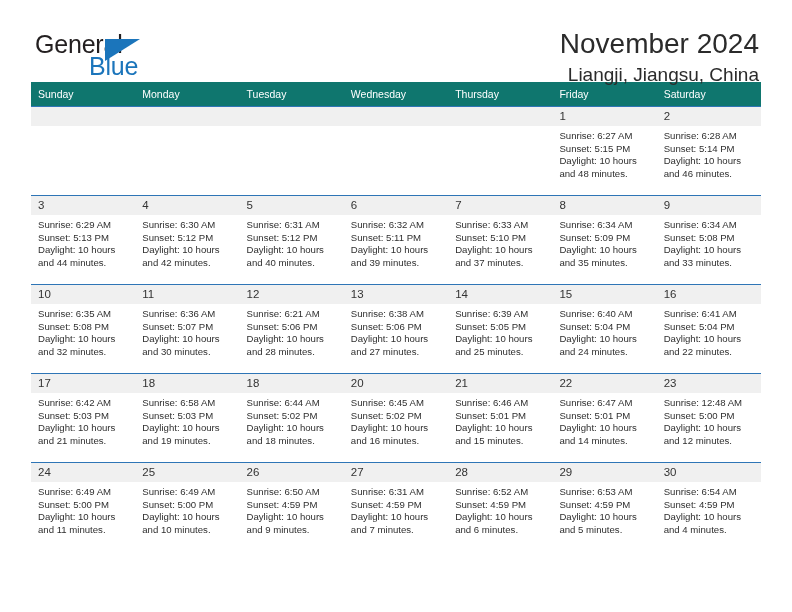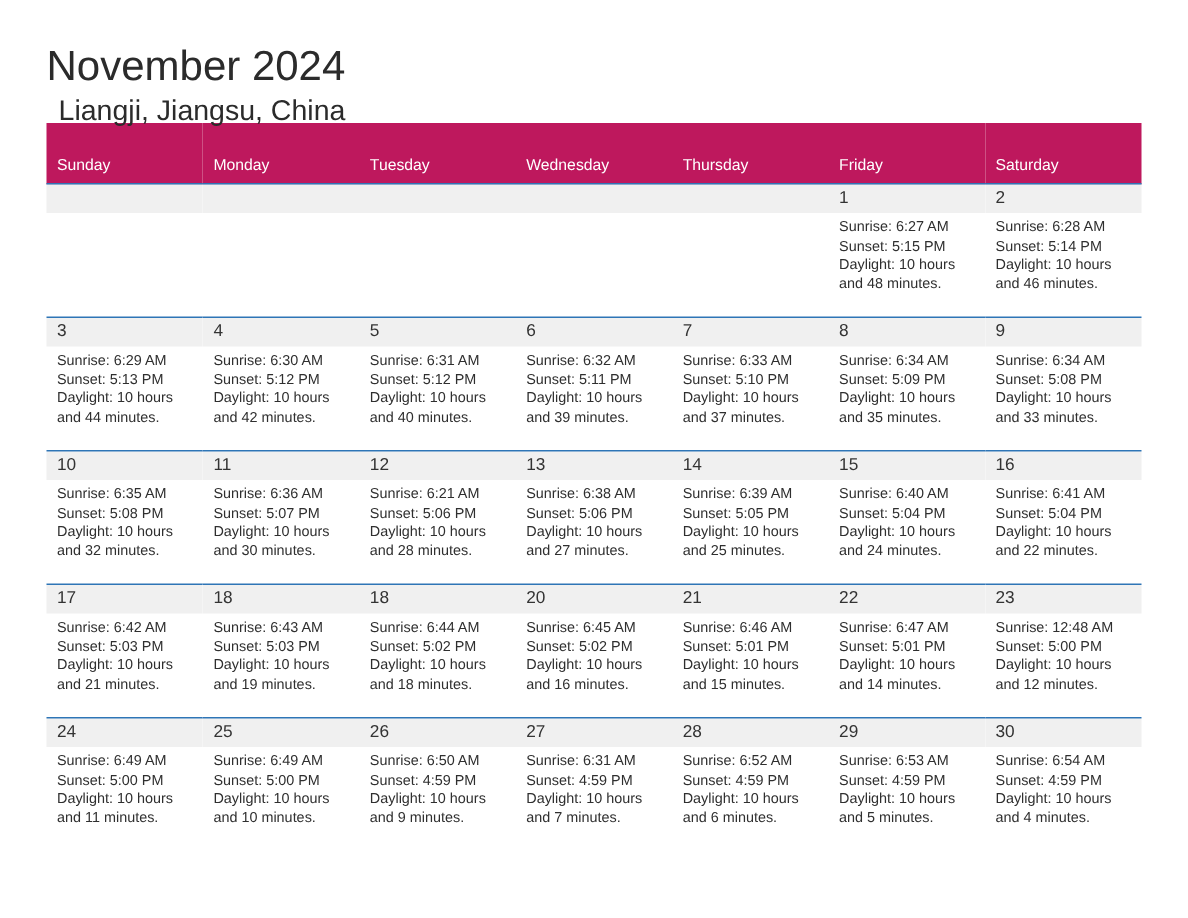--- a/index.html
+++ b/index.html
@@ -87,26 +87,26 @@
   }
 
   
   .calendar {
     margin-top: 10px;
     width: 730px;
     border-collapse: collapse;
     table-layout: fixed;
   }
   .calendar th {
-    background: #be185d;
+    background: #0f766e;
     color: #ffffff;
     font-size: 10.5px;
     font-weight: normal;
     text-align: left;
-    padding: 22px 0 6px 7px;
+    padding: 6px 0 6px 7px;
     height: 19px;
     box-sizing: border-box;
     border: none;
     font-family: "Liberation Sans", sans-serif;
   }
   .calendar td {
     vertical-align: top;
     padding: 0;
     border: none;
     border-top: 1px solid #2e75b6;
@@ -141,20 +141,25 @@
   }
   .sr-line, .ss-line, .dl-line { display: block; }
 </style>
 </head>
 <body>
 
 <div class="page">
 
   <div class="header">
 
+    <div class="brand">
+      <span class="brand-general">General</span>
+      <span class="brand-triangle"></span>
+      <span class="brand-blue">Blue</span>
+    </div>
 
     <div class="title-block">
       <div class="cal-title">November 2024</div>
       <div class="cal-subtitle">Liangji, Jiangsu, China</div>
     </div>
 
   </div>
 
   <table class="calendar">
     <thead>
@@ -340,21 +345,21 @@
             <div class="details">
               <div class="sr-line">Sunrise: 6:42 AM</div>
               <div class="ss-line">Sunset: 5:03 PM</div>
               <div class="dl-line">Daylight: 10 hours</div>
               <div class="dl-line">and 21 minutes.</div>
             </div>
           </td>
           <td>
             <span class="daynum">18</span>
             <div class="details">
-              <div class="sr-line">Sunrise: 6:43 AM</div>
+              <div class="sr-line">Sunrise: 6:58 AM</div>
               <div class="ss-line">Sunset: 5:03 PM</div>
               <div class="dl-line">Daylight: 10 hours</div>
               <div class="dl-line">and 19 minutes.</div>
             </div>
           </td>
           <td>
             <span class="daynum">18</span>
             <div class="details">
               <div class="sr-line">Sunrise: 6:44 AM</div>
               <div class="ss-line">Sunset: 5:02 PM</div>

